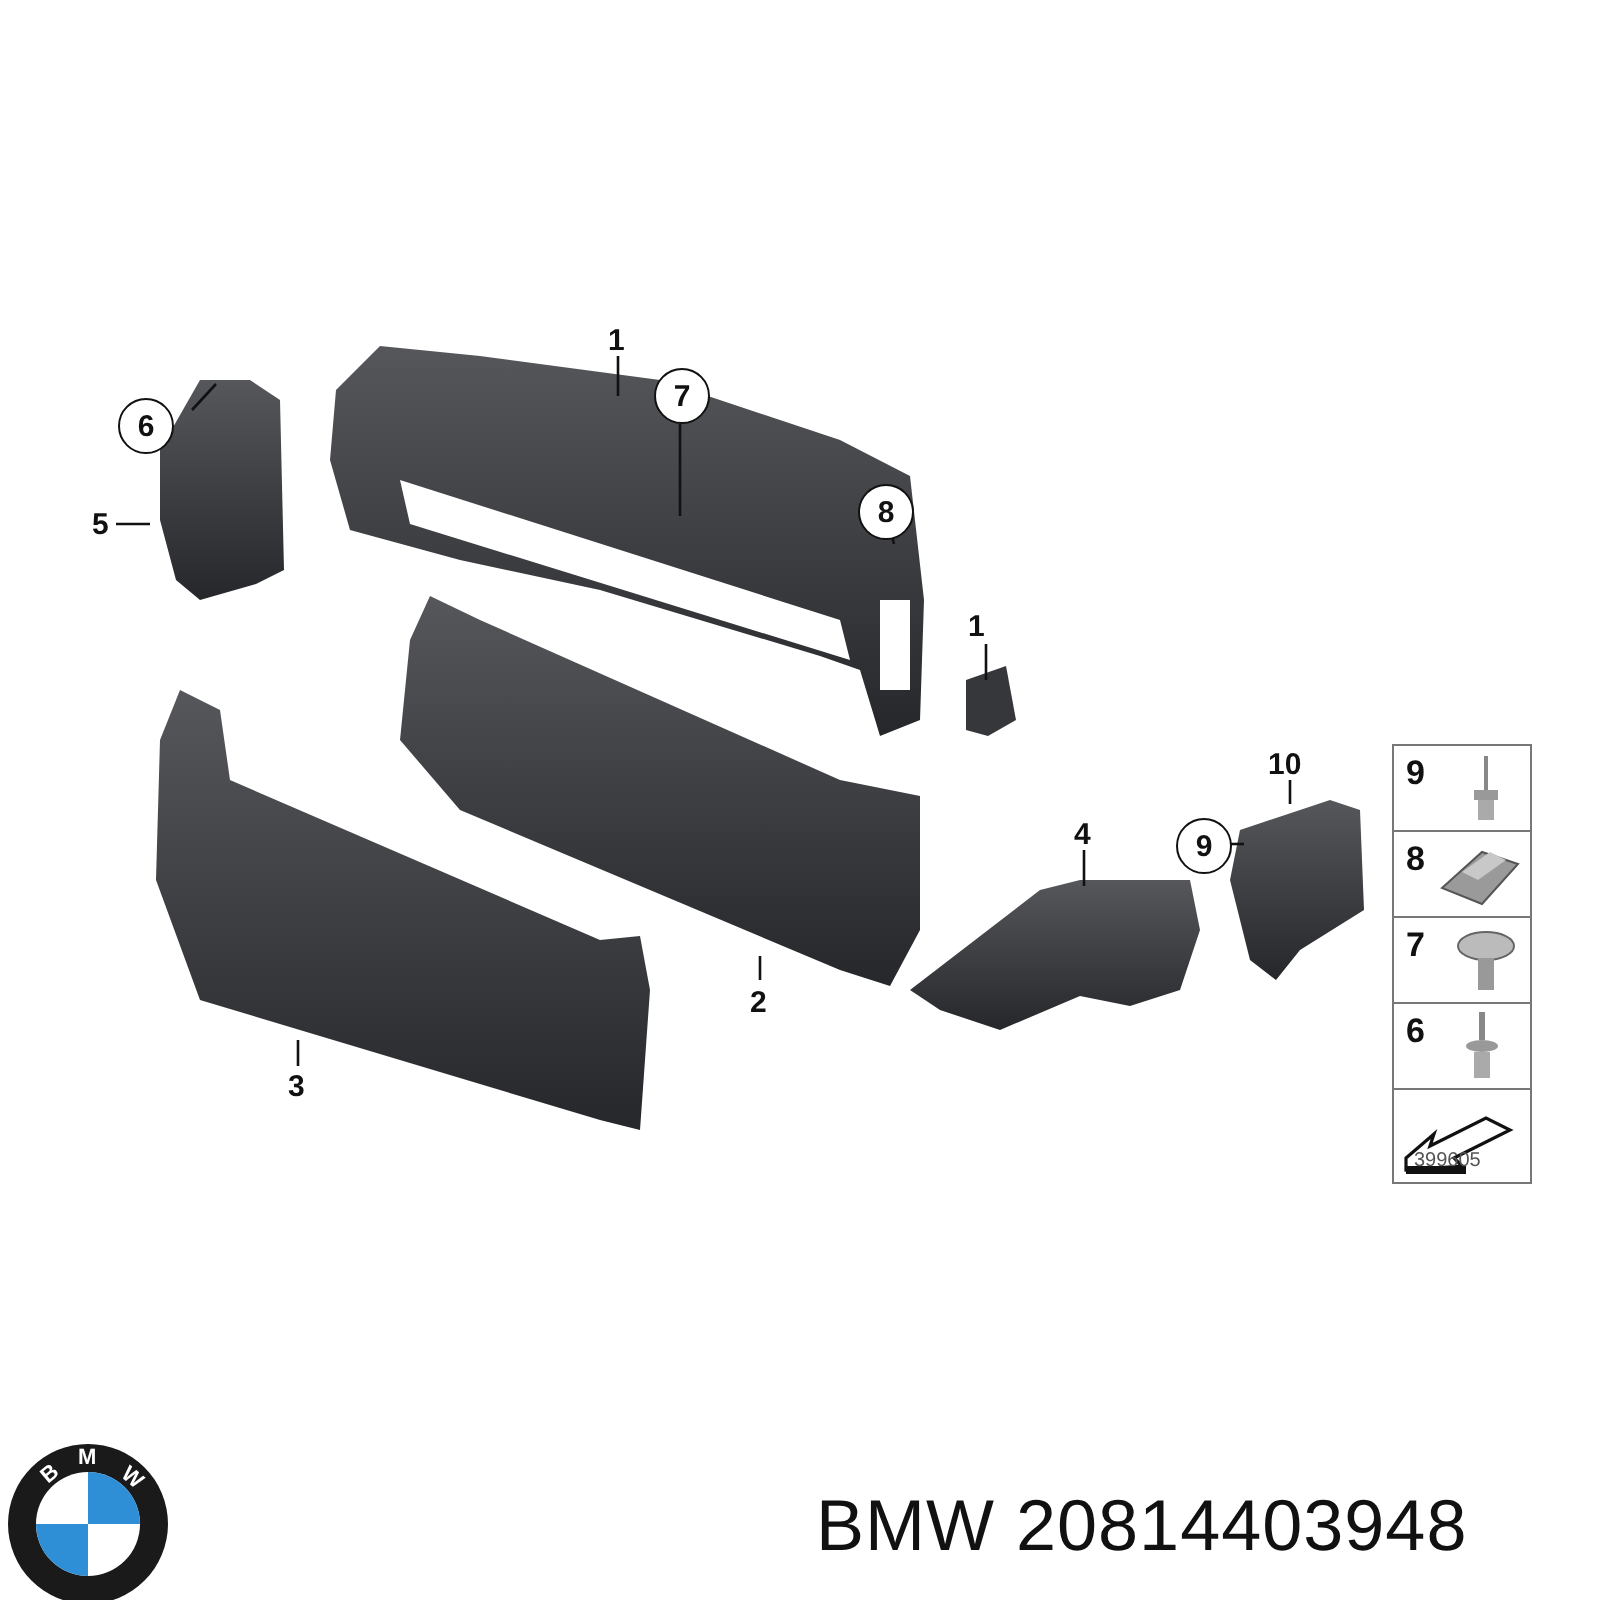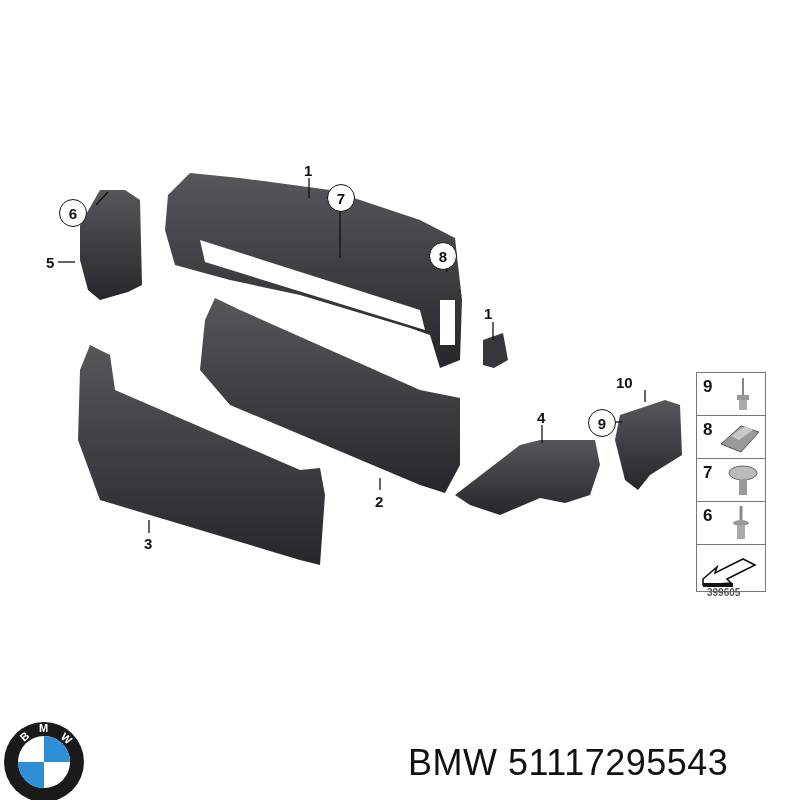--- a/index.html
+++ b/index.html
@@ -3,21 +3,21 @@
 <meta charset="utf-8">
 <style>
   html,body{margin:0;padding:0;background:#ffffff;}
   body{width:800px;height:800px;position:relative;overflow:hidden;font-family:"Liberation Sans",sans-serif;}
   .callout{position:absolute;font-family:"Liberation Sans",sans-serif;font-weight:bold;font-size:15px;color:#111;line-height:1;}
   .circ{position:absolute;width:28px;height:28px;border:1.6px solid #111;border-radius:50%;display:flex;align-items:center;justify-content:center;font-weight:bold;font-size:15px;color:#111;background:#fff;box-sizing:border-box;}
   .legend{position:absolute;left:696px;top:372px;width:68px;border:1px solid #777;background:#fff;}
   .legend .cell{height:42px;border-bottom:1px solid #777;position:relative;}
   .legend .cell:last-child{border-bottom:none;height:46px;}
   .legend .num{position:absolute;left:6px;top:4px;font-weight:bold;font-size:17px;color:#111;}
-  .diagram-id{position:absolute;left:707px;top:587px;font-size:10px;color:#555;font-weight:bold;}
+  .diagram-id{position:absolute;left:707px;top:575px;font-size:10px;color:#555;}
   .caption{position:absolute;left:408px;top:742px;font-size:36px;color:#111;letter-spacing:0.5px;}
   svg{position:absolute;left:0;top:0;}
 </style>
 </head>
 <body>
 
 <svg width="800" height="800">
   <defs>
     <linearGradient id="g1" x1="0" y1="0" x2="0" y2="1">
       <stop offset="0" stop-color="#55575b"></stop>
@@ -66,21 +66,21 @@
 
 <div class="callout" style="left:304px;top:163px;">1</div>
 <div class="callout" style="left:375px;top:494px;">2</div>
 <div class="callout" style="left:144px;top:536px;">3</div>
 <div class="callout" style="left:537px;top:410px;">4</div>
 <div class="callout" style="left:46px;top:255px;">5</div>
 <div class="circ" style="left:59px;top:199px;">6</div>
 <div class="circ" style="left:327px;top:184px;">7</div>
 <div class="circ" style="left:429px;top:242px;">8</div>
 <div class="circ" style="left:588px;top:409px;">9</div>
-<div class="callout" style="left:616px;top:375px;">10</div>
+<div class="callout" style="left:634px;top:375px;">10</div>
 <div class="callout" style="left:484px;top:306px;">1</div>
 
 <div class="legend">
   <div class="cell">
     <span class="num">9</span>
     <svg width="68" height="42">
       <line x1="46" y1="5" x2="46" y2="22" stroke="#888" stroke-width="2"></line>
       <rect x="40" y="22" width="12" height="5" fill="#999"></rect>
       <rect x="42" y="27" width="8" height="10" fill="#aaa"></rect>
     </svg>
@@ -119,13 +119,13 @@
 <svg width="84" height="84" style="left:2px;top:720px;" viewBox="0 0 84 84">
   <circle cx="42" cy="42" r="40" fill="#1a1a1a"></circle>
   <circle cx="42" cy="42" r="26" fill="#fff"></circle>
   <path d="M42 42 L42 16 A26 26 0 0 1 68 42 Z" fill="#2f8fd6"></path>
   <path d="M42 42 L42 68 A26 26 0 0 1 16 42 Z" fill="#2f8fd6"></path>
   <text x="22" y="22" fill="#fff" font-family="Liberation Sans, sans-serif" font-size="11" font-weight="bold" transform="rotate(-40 22 22)">B</text>
   <text x="37" y="12" fill="#fff" font-family="Liberation Sans, sans-serif" font-size="11" font-weight="bold">M</text>
   <text x="58" y="18" fill="#fff" font-family="Liberation Sans, sans-serif" font-size="11" font-weight="bold" transform="rotate(40 58 18)">W</text>
 </svg>
 
-<div class="caption">BMW 51117295543</div>
+<div class="caption">BMW 20814403948</div>
 
 </body></html>

